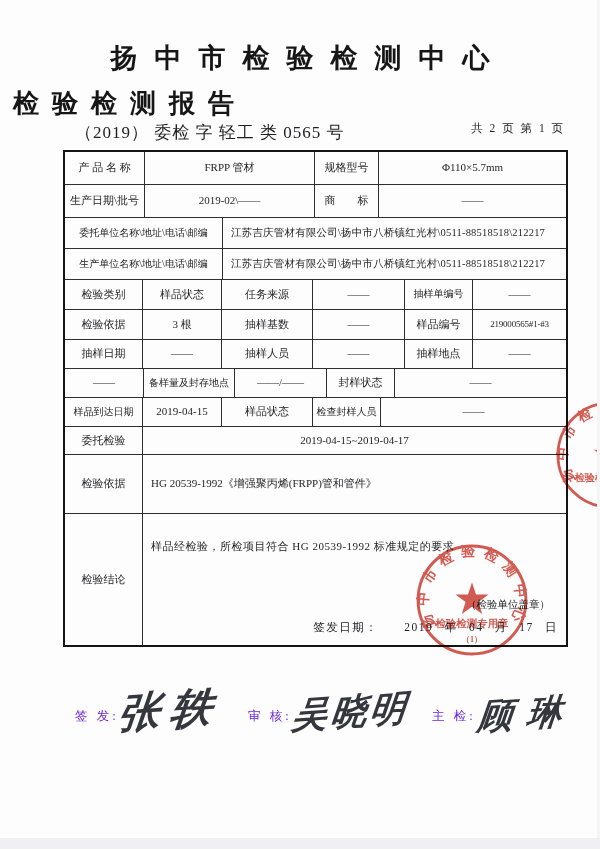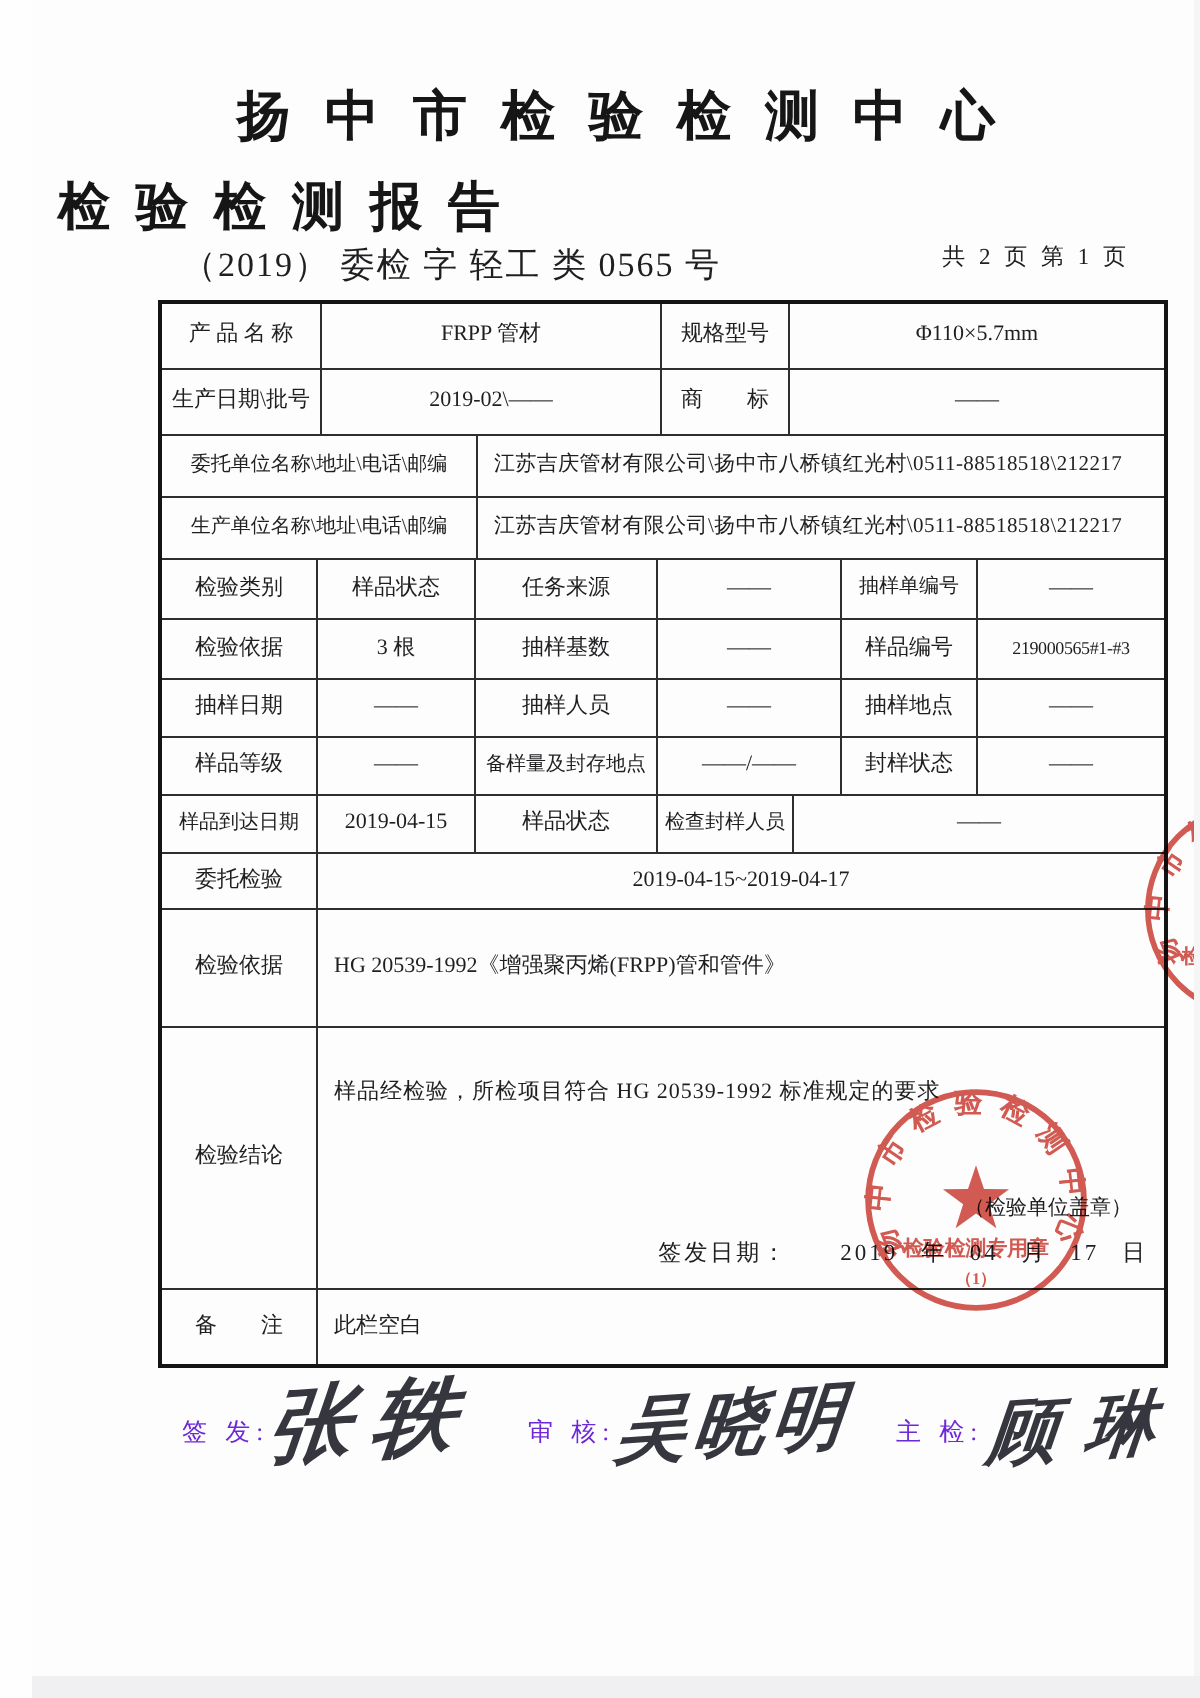--- a/index.html
+++ b/index.html
@@ -2,21 +2,21 @@
 <html><head>
 <meta charset="utf-8">
 <style>
   html,body{margin:0;padding:0;}
   body{
     width:600px;height:849px;overflow:hidden;position:relative;
     background:#fefefe;
     font-family:"Liberation Serif","DejaVu Serif",serif;
     color:#1f1f22;
   }
-  .page{position:absolute;inset:0;background:#fdfdfd;margin-left:16px;}
+  .page{position:absolute;inset:0;background:#fdfdfd;}
   .scan-bottom{position:absolute;left:0;right:0;bottom:0;height:11px;background:#f0f0f2;}
   .scan-right{position:absolute;top:0;bottom:0;right:0;width:3px;background:#f5f5f6;}
 
   .org-title{
     position:absolute;left:0;right:0;top:40px;text-align:center;
     font-size:27px;font-weight:bold;letter-spacing:17px;text-indent:17px;color:#161616;
   }
   .report-title{
     position:absolute;left:0;right:0;top:86px;
     font-size:26px;font-weight:bold;letter-spacing:13px;text-indent:13px;color:#161616;
@@ -130,21 +130,20 @@
     <div class="tr hr7">
       <div class="td wc1">抽样日期</div>
       <div class="td wc2">——</div>
       <div class="td wc3">抽样人员</div>
       <div class="td wc4">——</div>
       <div class="td wc5">抽样地点</div>
       <div class="td">——</div>
     </div>
 
     <div class="tr hr8">
-      <div class="td wc1">样品等级</div>
       <div class="td wc2">——</div>
       <div class="td wc3 small">备样量及封存地点</div>
       <div class="td wc4">——/——</div>
       <div class="td wc5">封样状态</div>
       <div class="td">——</div>
     </div>
 
     <div class="tr hr9">
       <div class="td wc1 small">样品到达日期</div>
       <div class="td wc2">2019-04-15</div>
@@ -165,24 +164,20 @@
 
     <div class="tr hr12">
       <div class="td wd1">检验结论</div>
       <div class="td concl-cell">
         <span class="concl-text">样品经检验，所检项目符合 HG 20539-1992 标准规定的要求</span>
         <span class="seal-note">（检验单位盖章）</span>
         <span class="issue-line"><span>签发日期：</span><span class="issue-date">2019 年 04 月 17 日</span></span>
       </div>
     </div>
 
-    <div class="tr hr13">
-      <div class="td wd1">备　　注</div>
-      <div class="td left">此栏空白</div>
-    </div>
 
   </div>
 
   <svg class="stamp stamp-main" viewBox="0 0 200 200">
     <circle cx="100" cy="100" r="93" fill="none" stroke-width="5" stroke="#c9372b"></circle>
     <path id="arcA" d="M 51.1 158.2 A 76 76 0 1 1 148.9 158.2" fill="none"></path>
     <text class="st-arc" text-anchor="middle" fill="#c9372b">
       <textPath href="#arcA" startOffset="50%">扬中市检验检测中心</textPath>
     </text>
     <polygon points="100,70 106.9,90.5 128.5,90.7 111.1,103.6 117.6,124.3 100,111.7 82.4,124.3 88.9,103.6 71.5,90.7 93.1,90.5" fill="#c9372b"></polygon>

